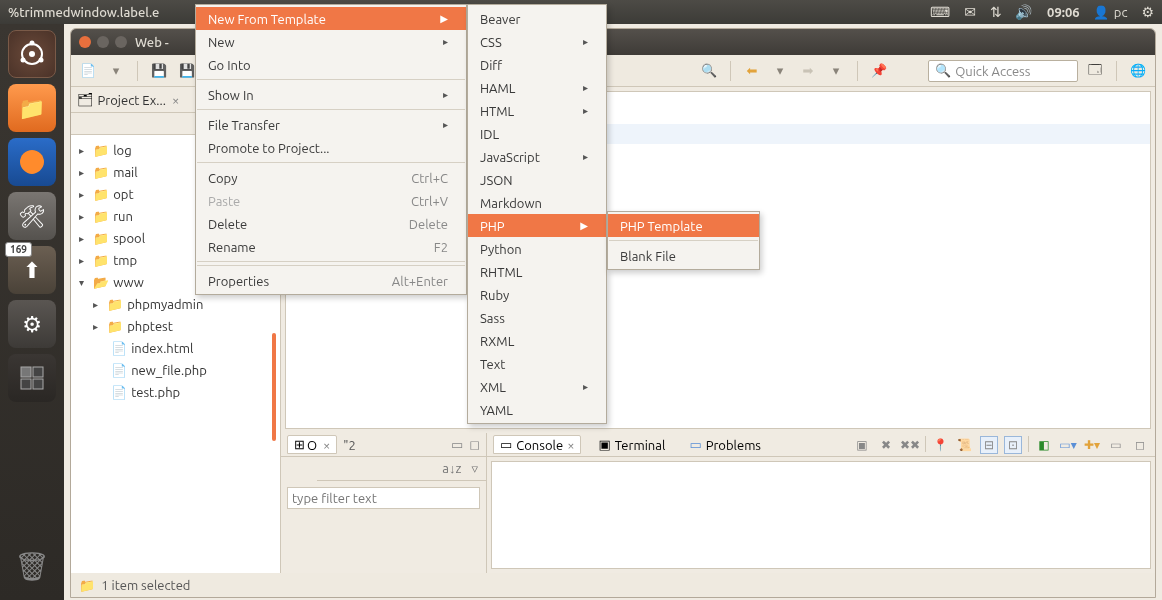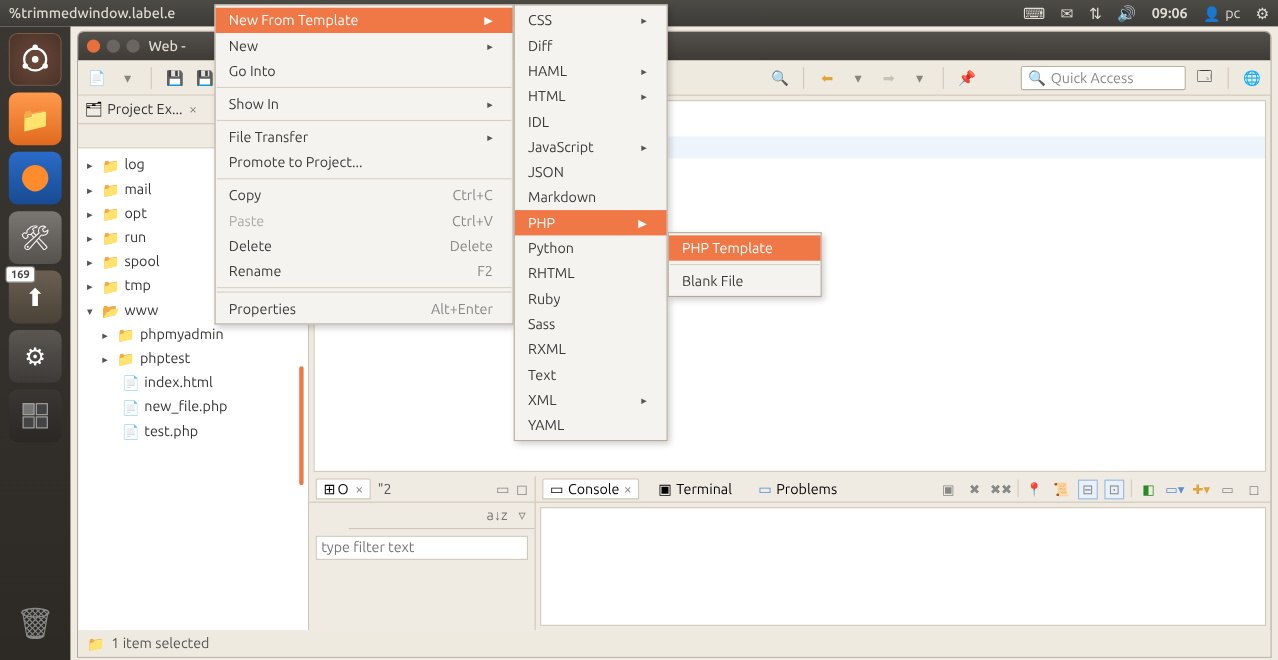--- a/index.html
+++ b/index.html
@@ -87,21 +87,21 @@
 .menu .mi .mlabel{flex:1;}
 .menu .mi .mshort{color:#888;}
 .menu .mi .arrow-r{color:#555;font-size:10px;margin-left:8px;}
 .menu .mi.hi{background:#f07746;color:#fff;}
 .menu .mi.hi .mshort,.menu .mi.hi .arrow-r{color:#fff;}
 .menu .mi.dis{color:#aaa;}
 .menu .msep{height:1px;background:#d6d0c4;margin:3px 1px;}
 
 .menu.m1{left:195px; top:4px; width:272px;}
 .menu.m2{left:467px; top:4px; width:140px;}
-.menu.m3{left:607px; top:211px; width:140px;}
+.menu.m3{left:607px; top:211px; width:153px;}
 
 svg{display:block;}
 </style>
 </head>
 <body>
 
 <div class="menubar">
   <span class="title">%trimmedwindow.label.e</span>
   <div class="tray">
     <span class="icon">⌨</span>
@@ -370,20 +370,23 @@
   <div class="msep"></div>
   <div class="msep"></div>
   <div class="mi">
       <span class="mlabel">Properties</span>
       <span class="mshort">Alt+Enter</span>
     </div>
 </div>
 
 <div class="menu m2">
   <div class="mi">
+      <span class="mlabel">Beaver</span>
+    </div>
+  <div class="mi">
       <span class="mlabel">CSS</span>
       <span class="arrow-r">▸</span>
     </div>
   <div class="mi">
       <span class="mlabel">Diff</span>
     </div>
   <div class="mi">
       <span class="mlabel">HAML</span>
       <span class="arrow-r">▸</span>
     </div>

